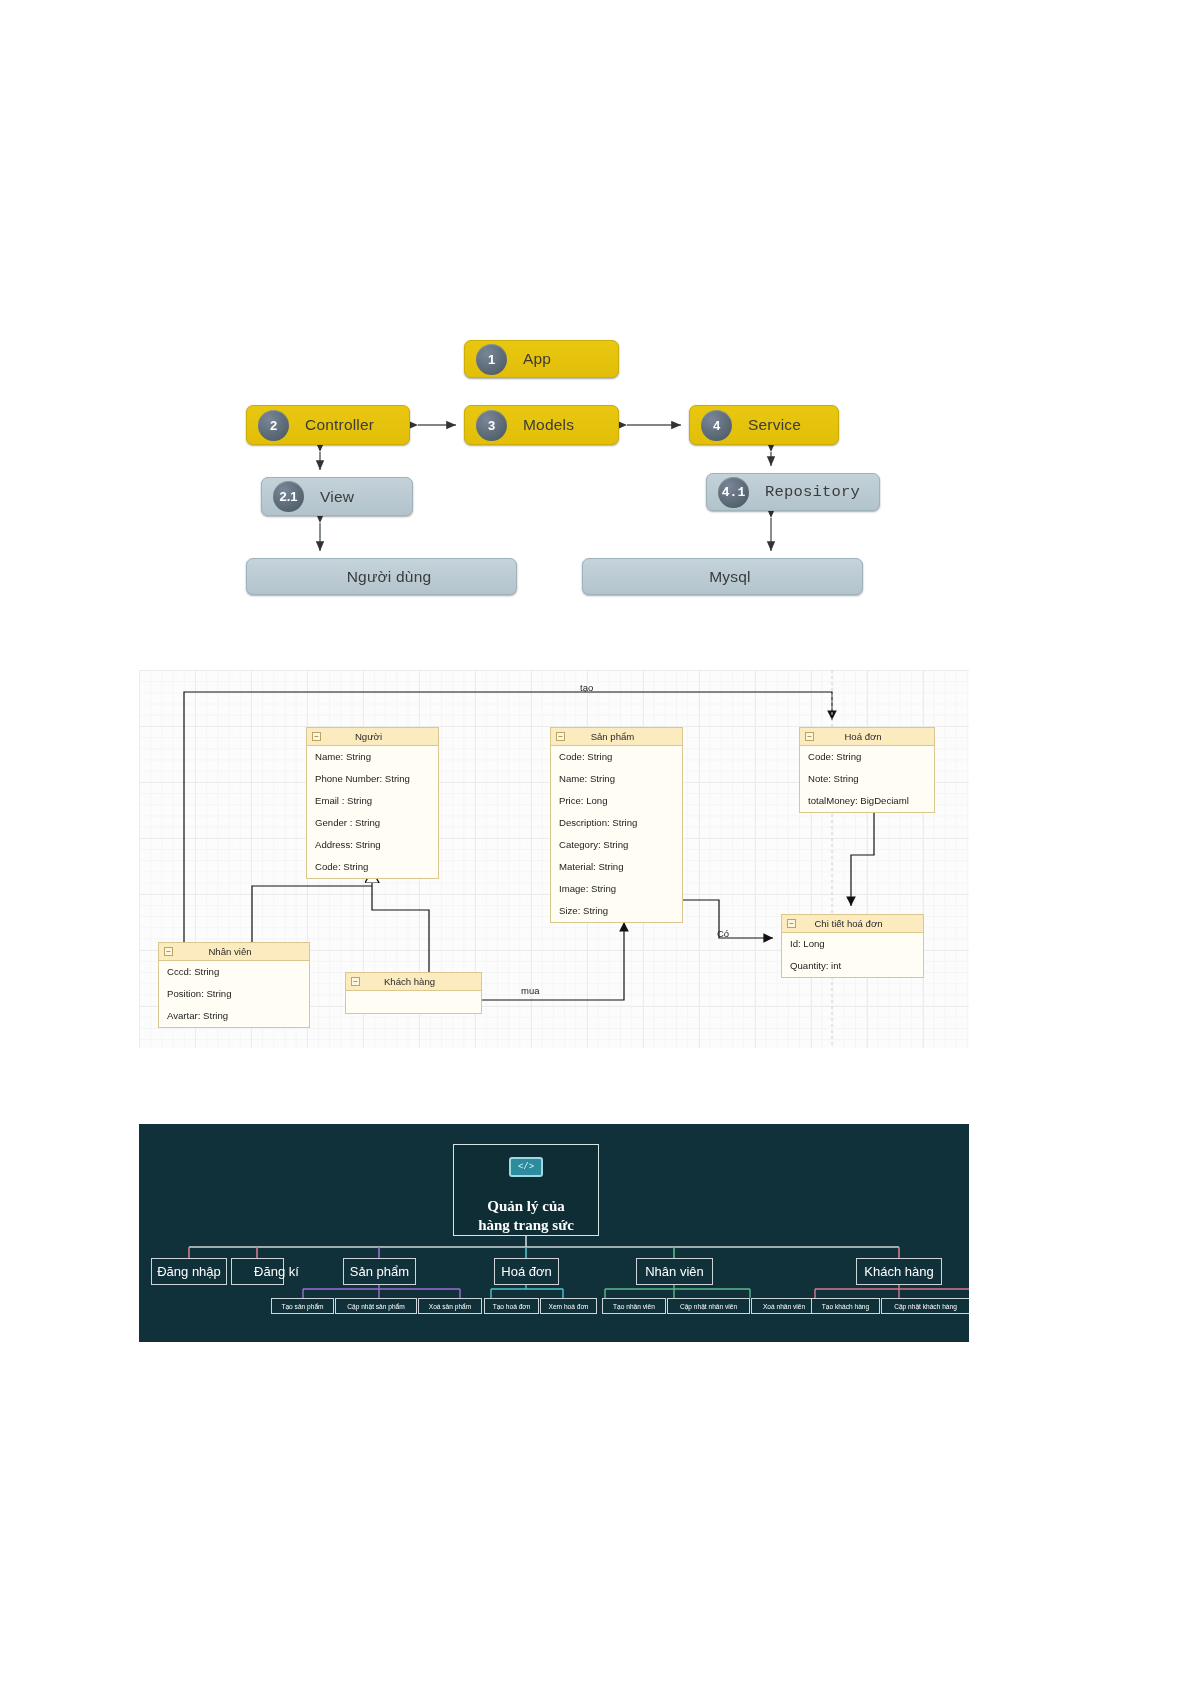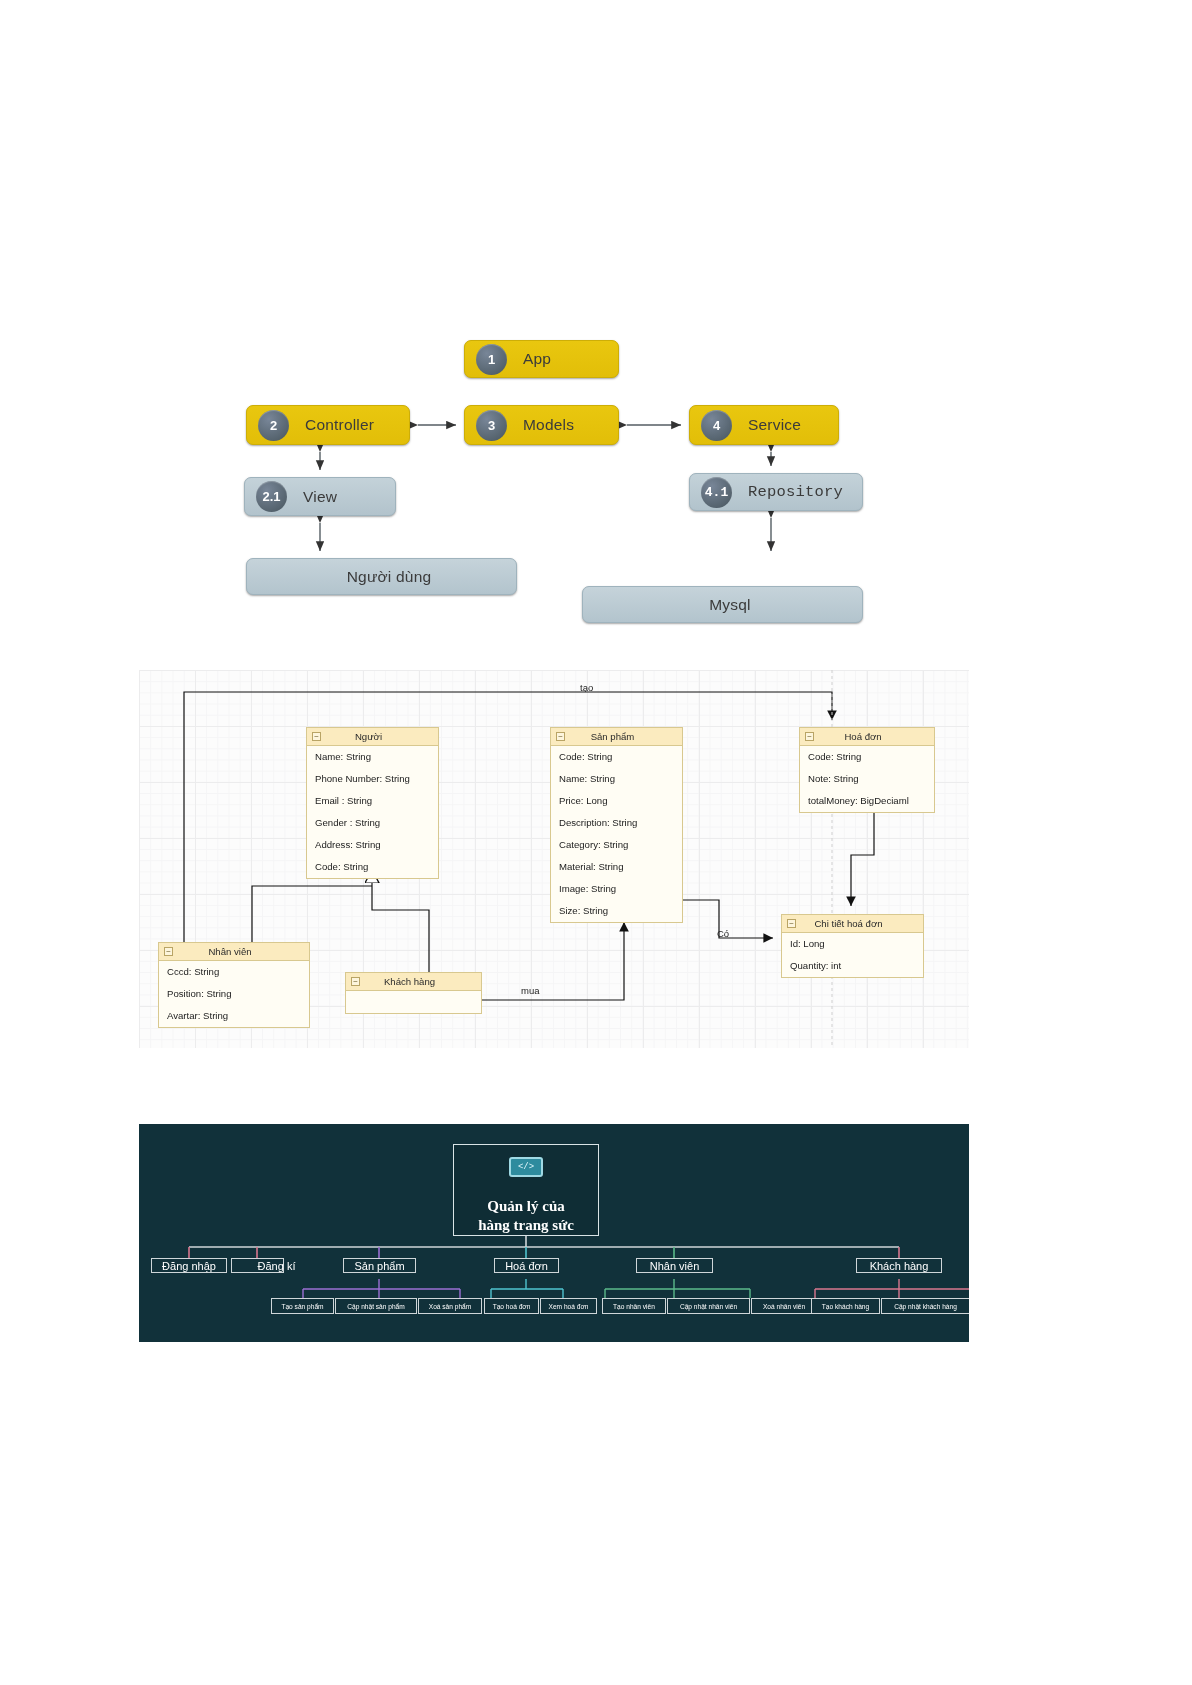--- a/index.html
+++ b/index.html
@@ -37,38 +37,39 @@
   }
   .node.yellow {
     background:#ebc911;
     background-image:linear-gradient(#e9c70f,#e2be08);
     border:1px solid #cdae07;
   }
   .node.steel {
     background:#bdccd4;
     background-image:linear-gradient(#c4d2d9,#b2c3cc);
     border:1px solid #9fb3bd;
+    margin-left:17px;
   }
   .node.plain {
     background:#bdccd4;
     background-image:linear-gradient(#c5d3da,#b3c4cd);
     border:1px solid #9fb3bd;
     justify-content:center;
     padding-left:15px;
   }
   .node.plain .nlabel { margin-left:0; }
 
   #n-app        { left:464px; top:340px;  width:155px; height:38px; }
   #n-controller { left:246px; top:405px;  width:164px; height:40px; }
   #n-models     { left:464px; top:405px;  width:155px; height:40px; }
   #n-service    { left:689px; top:405px;  width:150px; height:40px; }
   #n-view       { left:244px; top:477px;  width:152px; height:39px; }
   #n-repository { left:689px; top:473px;  width:174px; height:38px;font-family:Liberation Mono, monospace; }
   #n-user       { left:246px; top:558px;  width:271px; height:37px; }
-  #n-mysql      { left:582px; top:558px;  width:281px; height:37px;margin-top:28px; }
+  #n-mysql      { left:582px; top:558px;  width:281px; height:37px; }
 
   
   #cls {
     position:absolute; left:139px; top:670px; width:830px; height:378px;
     background:#fcfcfc;
     background-image:
       linear-gradient(to right, #ececed 1px, transparent 1px),
       linear-gradient(to bottom, #ececed 1px, transparent 1px),
       linear-gradient(to right, #f5f5f6 1px, transparent 1px),
       linear-gradient(to bottom, #f5f5f6 1px, transparent 1px);
@@ -137,21 +138,21 @@
   #root-card .rtitle {
     margin-top:20px; color:#ffffff; font-family:"Liberation Serif", serif;
     font-weight:bold; font-size:15px; line-height:19px; text-align:center;
   }
 
   .tnode {
     position:absolute; background:#11313a;
     display:flex;align-items:center;justify-content:center;
     color:#ffffff; white-space:nowrap;
   }
-  .tnode.lvl1 { height:15px; font-size:11px; border:1px solid #cfd6d9; }
+  .tnode.lvl1 { height:27px; font-size:13px; border:1px solid #cfd6d9; }
   .tnode.lvl2 { height:16px; font-size:6.6px; border:1px solid #cfd6d9; padding:0 3px;}
 </style>
 </head>
 <body>
 
 <div id="arch">
   <svg width="1192" height="650">
     <defs>
       <marker id="ah" markerWidth="9" markerHeight="9" refX="7" refY="3" orient="auto" markerUnits="strokeWidth">
         <path d="M0,0 L7,3 L0,6 z" fill="#333"></path>

